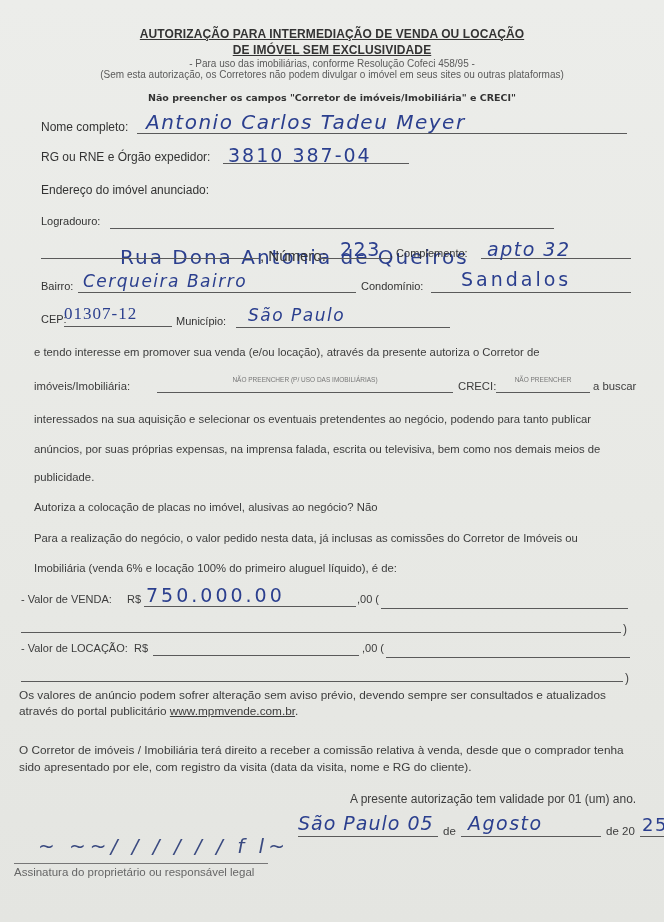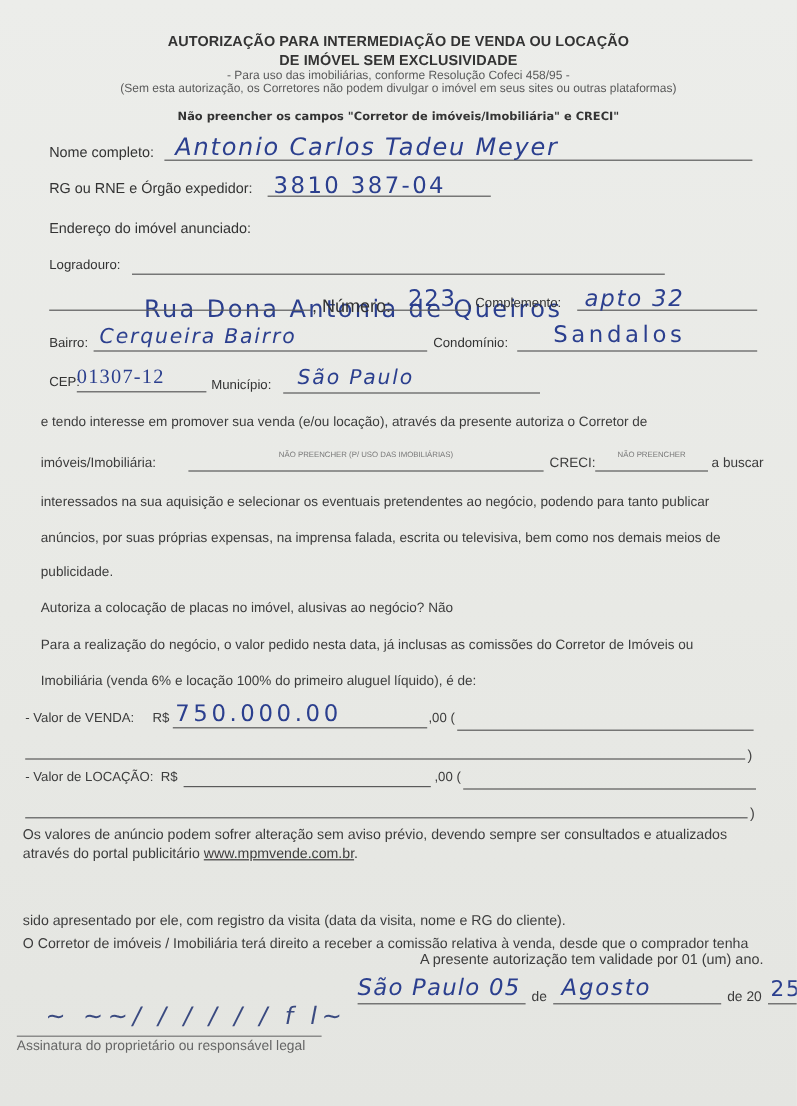--- a/index.html
+++ b/index.html
@@ -11,21 +11,21 @@
     position: relative;
   }
   .page {
     position: absolute; left: 0; top: 0; width: 664px; height: 922px;
     background: linear-gradient(180deg, #ecedea 0%, #e8e9e5 55%, #e4e5e1 100%);
   }
   .abs { position: absolute; white-space: nowrap; }
   .title {
     left: 0; width: 664px; text-align: center;
     font-size: 12px; font-weight: bold; color: #333;
-    letter-spacing: 0.1px;
+    text-decoration: underline; letter-spacing: 0.1px;
   }
   .subtitle {
     left: 0; width: 664px; text-align: center;
     font-size: 10px; color: #5a5a5a;
   }
   .note-bold {
     left: 0; width: 664px; text-align: center;
     font-family: "DejaVu Sans", sans-serif;
     font-size: 9.5px; font-weight: bold; color: #333;
   }
@@ -119,21 +119,21 @@
   <div class="line" style="left:153px; top:655px; width:206px;"></div>
   <div class="hand" style="left:156px; top:636px; font-size:18px;"></div>
   <div class="abs body-text" style="left:362px; top:642px; font-size:11px;">,00 (</div>
   <div class="line" style="left:386px; top:657px; width:244px;"></div>
   <div class="line" style="left:21px; top:681px; width:602px;"></div>
   <div class="abs paren" style="left:625px; top:671px;">)</div>
 
   <div class="abs body-text" style="left:19px; top:688px; font-size:11.8px;">Os valores de anúncio podem sofrer alteração sem aviso prévio, devendo sempre ser consultados e atualizados</div>
   <div class="abs body-text" style="left:19px; top:704px; font-size:11.8px;"><span>através do portal publicitário </span><span class="link">www.mpmvende.com.br</span><span>.</span></div>
 
-  <div class="abs body-text" style="left:19px; top:779px; font-size:11.8px;">O Corretor de imóveis / Imobiliária terá direito a receber a comissão relativa à venda, desde que o comprador tenha</div>
+  <div class="abs body-text" style="left:19px; top:743px; font-size:11.8px;">O Corretor de imóveis / Imobiliária terá direito a receber a comissão relativa à venda, desde que o comprador tenha</div>
   <div class="abs body-text" style="left:19px; top:760px; font-size:11.8px;">sido apresentado por ele, com registro da visita (data da visita, nome e RG do cliente).</div>
 
   <div class="abs body-text" style="left:350px; top:792px; font-size:12px;">A presente autorização tem validade por 01 (um) ano.</div>
 
   <div class="line" style="left:298px; top:836px; width:140px;"></div>
   <div class="hand" style="left:298px; top:812px; font-size:19px; letter-spacing:1px;">São Paulo 05</div>
   <div class="abs body-text" style="left:443px; top:825px; font-size:11.5px;">de</div>
   <div class="line" style="left:461px; top:836px; width:140px;"></div>
   <div class="hand" style="left:468px; top:812px; font-size:19px;">Agosto</div>
   <div class="abs body-text" style="left:606px; top:825px; font-size:11.5px;">de 20</div>

